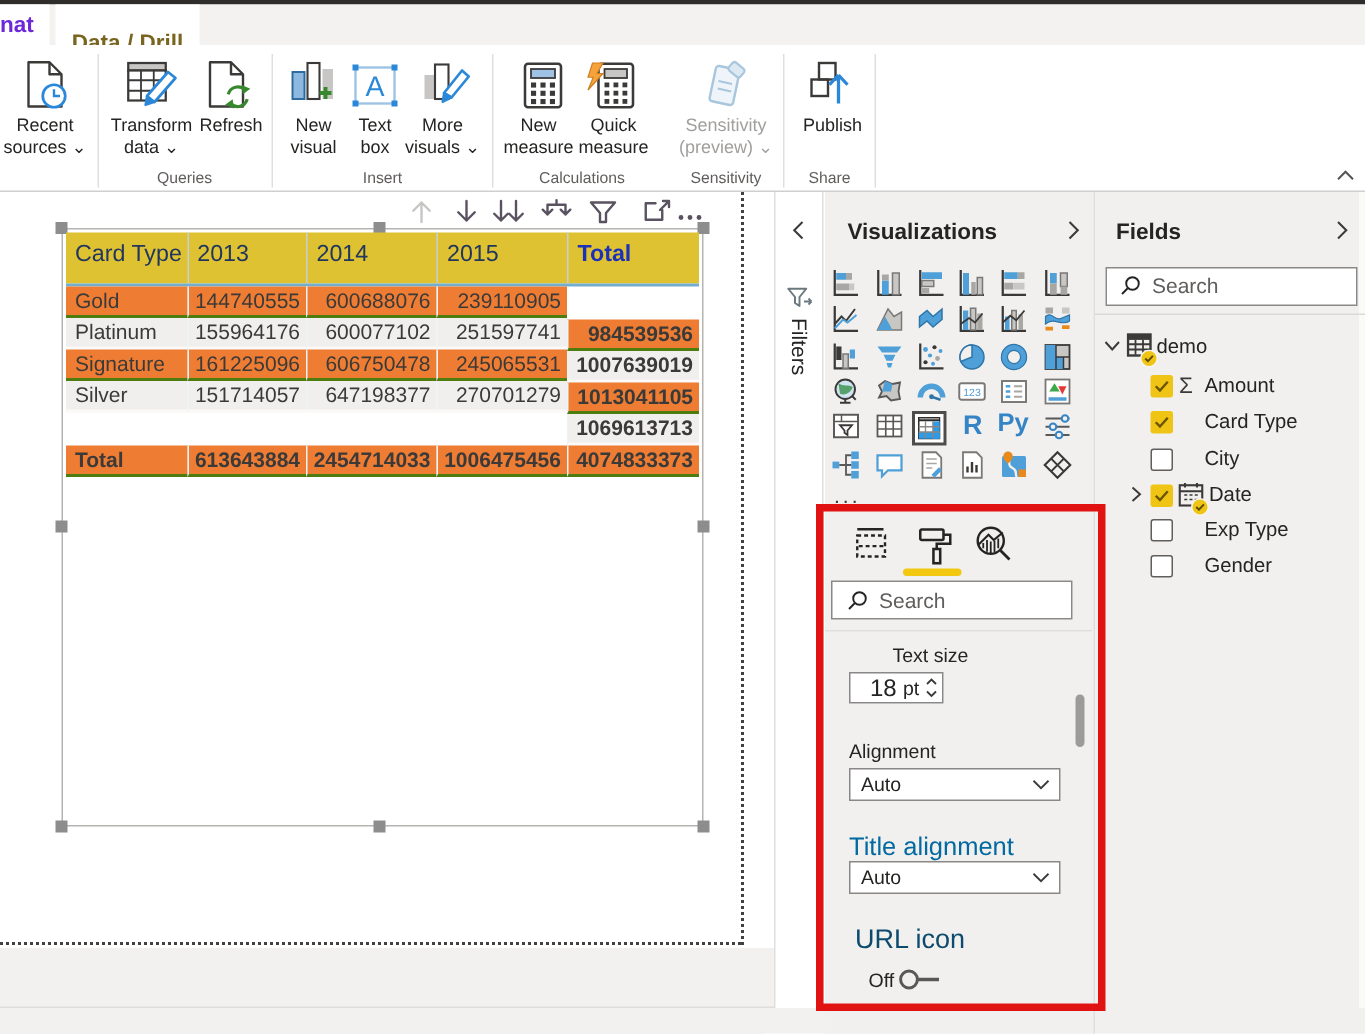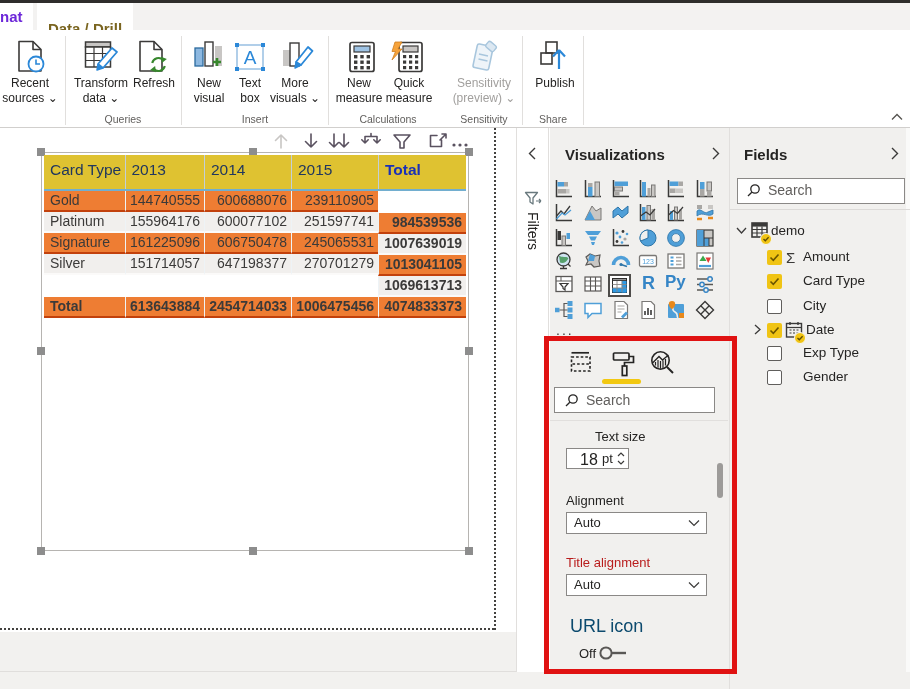--- a/index.html
+++ b/index.html
@@ -99,21 +99,21 @@
   <div class="hdl" style="left:37px;top:547px;"></div>
   <div class="hdl" style="left:249px;top:547px;"></div>
   <div class="hdl" style="left:465px;top:547px;"></div>
 
   <style>
     .trow { position:absolute; left:44px; width:422px; height:21px; display:flex; }
     .trow > div { height:100%; line-height:19px; font-size:14px; color:#3b3a39; white-space:nowrap; overflow:hidden; }
     .c0 { width:80.5px; padding-left:6px; }
     .c1 { width:79.5px; } .c2 { width:87px; } .c3 { width:87px; } .c4 { width:88px; }
     .num { text-align:right; padding-right:4px; }
-    .orange > div { background:#ee7d33; border-bottom:2px solid #c2410c; }
+    .orange > div { background:#ee7d33; border-bottom:2px solid #4d7c0f; }
     .lite > div { background:#f1efed; border-bottom:2px solid #fbfaf9; }
     .trow .vb { border-left:1.5px solid #eef3f6; }
     .totcol { font-weight:bold; color:#1f1f1f;margin-top:22px; }
   </style>
   <div class="abs" style="left:44px;top:155px;width:422px;height:34px;background:#dfc231;display:flex;">
     <div style="width:80.5px;font-size:15.5px;color:#21375e;padding-left:6px;line-height:30px;">Card Type</div>
     <div style="width:79.5px;font-size:15.5px;color:#21375e;padding-left:6px;line-height:30px;border-left:1px solid #c3cfd9;">2013</div>
     <div style="width:87px;font-size:15.5px;color:#21375e;padding-left:6px;line-height:30px;border-left:1px solid #c3cfd9;">2014</div>
     <div style="width:87px;font-size:15.5px;color:#21375e;padding-left:6px;line-height:30px;border-left:1px solid #c3cfd9;">2015</div>
     <div style="width:88px;font-size:15.5px;color:#1a31b8;font-weight:bold;padding-left:6px;line-height:30px;border-left:1px solid #c3cfd9;">Total</div>
@@ -415,21 +415,21 @@
 
     <div class="abs" style="left:167px;top:122px;width:6px;height:35px;background:#9d9b99;border-radius:3px;"></div>
 
     <div class="abs" style="left:16px;top:152px;font-size:13px;color:#252423;">Alignment</div>
     <div class="abs" style="left:16px;top:171px;width:141px;height:22px;background:#fff;border:1px solid #8a8886;"></div>
     <div class="abs" style="left:24px;top:174px;font-size:13px;color:#252423;">Auto</div>
     <svg class="abs" style="left:138px;top:178px;" width="12" height="8" viewBox="0 0 12 8">
       <path d="M1 1.5 L6 6.5 L11 1.5" fill="none" stroke="#3b3a39" stroke-width="1.2"></path>
     </svg>
 
-    <div class="abs" style="left:16px;top:214px;font-size:13px;color:#b91c1c;">Title alignment</div>
+    <div class="abs" style="left:16px;top:214px;font-size:17px;color:#0369a1;">Title alignment</div>
     <div class="abs" style="left:16px;top:233px;width:141px;height:22px;background:#fff;border:1px solid #8a8886;"></div>
     <div class="abs" style="left:24px;top:236px;font-size:13px;color:#252423;">Auto</div>
     <svg class="abs" style="left:138px;top:240px;" width="12" height="8" viewBox="0 0 12 8">
       <path d="M1 1.5 L6 6.5 L11 1.5" fill="none" stroke="#3b3a39" stroke-width="1.2"></path>
     </svg>
 
     <div class="abs" style="left:20px;top:275px;font-size:18px;color:#0c4a6e;">URL icon</div>
     <div class="abs" style="left:29px;top:305px;font-size:13px;color:#252423;">Off</div>
     <svg class="abs" style="left:48px;top:304px;" width="32" height="16" viewBox="0 0 32 16">
       <circle cx="8" cy="8" r="5.6" fill="#f1f0ee" stroke="#5a5856" stroke-width="2"></circle>

